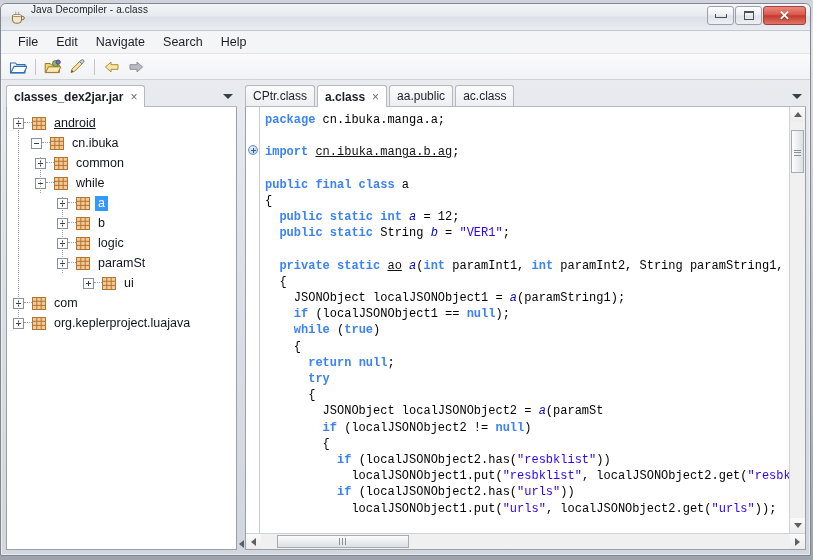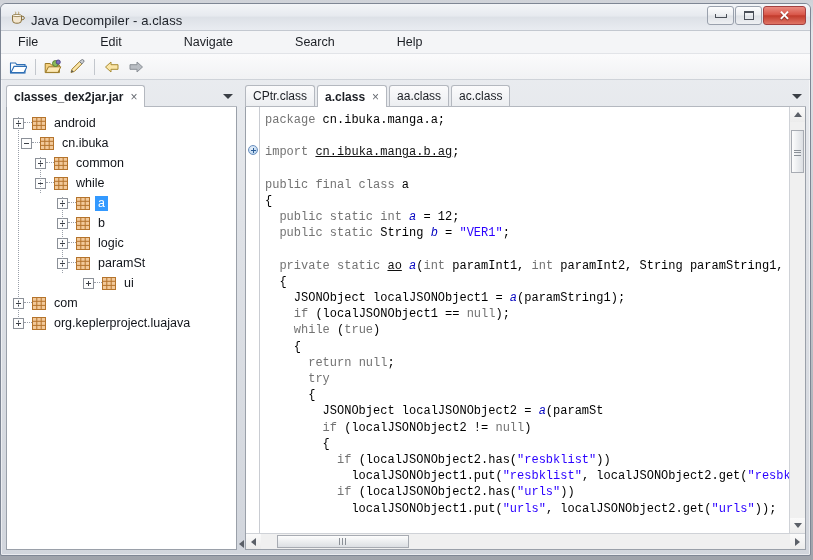--- a/index.html
+++ b/index.html
@@ -32,22 +32,22 @@
     height: 26px;
     background: linear-gradient(180deg,#f3f5f8 0%,#e7eaef 45%,#dde1e7 52%,#e9ecf1 100%);
     border-bottom: 1px solid #c3c8d0;
     border-radius: 5px 5px 0 0;
   }
   #titlebar .tb-icon {
     position: absolute; left: 8px; top: 4px;
     width: 18px; height: 18px;
   }
   #titlebar .tb-title {
-    position: absolute; left: 30px; top: 9px;
-    font-size: 13px; color: #20242b;
+    position: absolute; left: 30px; top: 0;
+    font-size: 10px; color: #20242b;
     letter-spacing: .1px;
     white-space: nowrap;
   }
   .wbtns { position: absolute; right: 4px; top: 2px; display: flex; gap: 1px; }
   .wbtn {
     width: 27px; height: 19px;
     border: 1px solid #9aa1ad;
     border-radius: 3px;
     background: linear-gradient(180deg,#fdfdfe 0%,#eceef1 48%,#dfe2e7 52%,#eef0f3 100%);
     display: flex; align-items: center; justify-content: center;
@@ -62,21 +62,20 @@
   .wbtn .glyph-max { width: 10px; height: 9px; border: 1px solid #4a4f58; border-top-width: 2.5px; box-sizing: border-box;}
   .wbtn.close .glyph-x { color: #fff; font-size: 13px; font-weight: bold; line-height: 1; text-shadow: 0 1px 1px rgba(0,0,0,.45); font-family: "Liberation Sans", sans-serif;}
 
   
   #menubar {
     height: 22px;
     background: #f4f5f7;
     display: flex; align-items: center;
     padding-left: 8px;
     border-bottom: 1px solid #e2e4e8;
-    gap: 44px;
   }
   #menubar .mi {
     font-size: 12.5px; color: #1b1e24;
     padding: 2px 9px;
     cursor: default;
   }
 
   
   #toolbar {
     height: 25px;
@@ -266,21 +265,21 @@
     position: relative;
     font-family: "Liberation Mono", "DejaVu Sans Mono", monospace;
     font-size: 12px;
     line-height: 16.2px;
     color: #101010;
     padding: 5px 0 0 5px;
     white-space: pre;
     min-width: 0;
   }
   #code .ln { height: 16.2px; }
-  .kw { color: #737373; font-weight: normal; }
+  .kw { color: #3b82f6; font-weight: bold; }
   .str { color: #2a00ff; }
   .fld { color: #0000c0; font-style: italic; }
   .lnk { text-decoration: underline; }
   .typ { color: #000000; }
 
   
   .vscroll {
     width: 15px;
     background: #f0f0f0;
     border-left: 1px solid #cfd2d7;
@@ -407,33 +406,33 @@
           <span>classes_dex2jar.jar</span>
           <span class="close-x">×</span>
         </div>
         <div class="tab-overflow">
           <span class="chev"></span>
         </div>
       </div>
 
       <div id="tree-box">
         <div id="tree">
-            <div class="trow" style="padding-left: 6px;">
+            <div class="trow" style="padding-left: 6px; text-decoration: underline;">
               <span class="expander plus"></span>
               <span class="dotline"></span>
               <span class="pkgicon"><svg width="14" height="13" viewBox="0 0 14 13">
                   <rect x="0.5" y="0.5" width="13" height="12" fill="#f2c99a" stroke="#b5742c" stroke-width="1"></rect>
                   <line x1="4.8" y1="0.5" x2="4.8" y2="12.5" stroke="#b5742c" stroke-width="1"></line>
                   <line x1="9.2" y1="0.5" x2="9.2" y2="12.5" stroke="#b5742c" stroke-width="1"></line>
                   <line x1="0.5" y1="4.3" x2="13.5" y2="4.3" stroke="#b5742c" stroke-width="1"></line>
                   <line x1="0.5" y1="8.4" x2="13.5" y2="8.4" stroke="#b5742c" stroke-width="1"></line>
                 </svg></span>
               <span class="tlabel">android</span>
             </div>
-            <div class="trow" style="padding-left: 14px;">
+            <div class="trow" style="padding-left: 24px;">
               <span class="expander"></span>
               <span class="dotline"></span>
               <span class="pkgicon"><svg width="14" height="13" viewBox="0 0 14 13">
                   <rect x="0.5" y="0.5" width="13" height="12" fill="#f2c99a" stroke="#b5742c" stroke-width="1"></rect>
                   <line x1="4.8" y1="0.5" x2="4.8" y2="12.5" stroke="#b5742c" stroke-width="1"></line>
                   <line x1="9.2" y1="0.5" x2="9.2" y2="12.5" stroke="#b5742c" stroke-width="1"></line>
                   <line x1="0.5" y1="4.3" x2="13.5" y2="4.3" stroke="#b5742c" stroke-width="1"></line>
                   <line x1="0.5" y1="8.4" x2="13.5" y2="8.4" stroke="#b5742c" stroke-width="1"></line>
                 </svg></span>
               <span class="tlabel">cn.ibuka</span>
@@ -560,21 +559,21 @@
     <div id="right-panel">
       <div class="tabbar">
         <div class="tab">
           <span>CPtr.class</span>
         </div>
         <div class="tab active">
           <span>a.class</span>
           <span class="close-x">×</span>
         </div>
         <div class="tab">
-          <span>aa.class</span>
+          <span>aa.public</span>
         </div>
         <div class="tab">
           <span>ac.class</span>
         </div>
         <div class="tab-overflow">
           <span class="chev"></span>
         </div>
       </div>
 
       <div id="editor-box">

